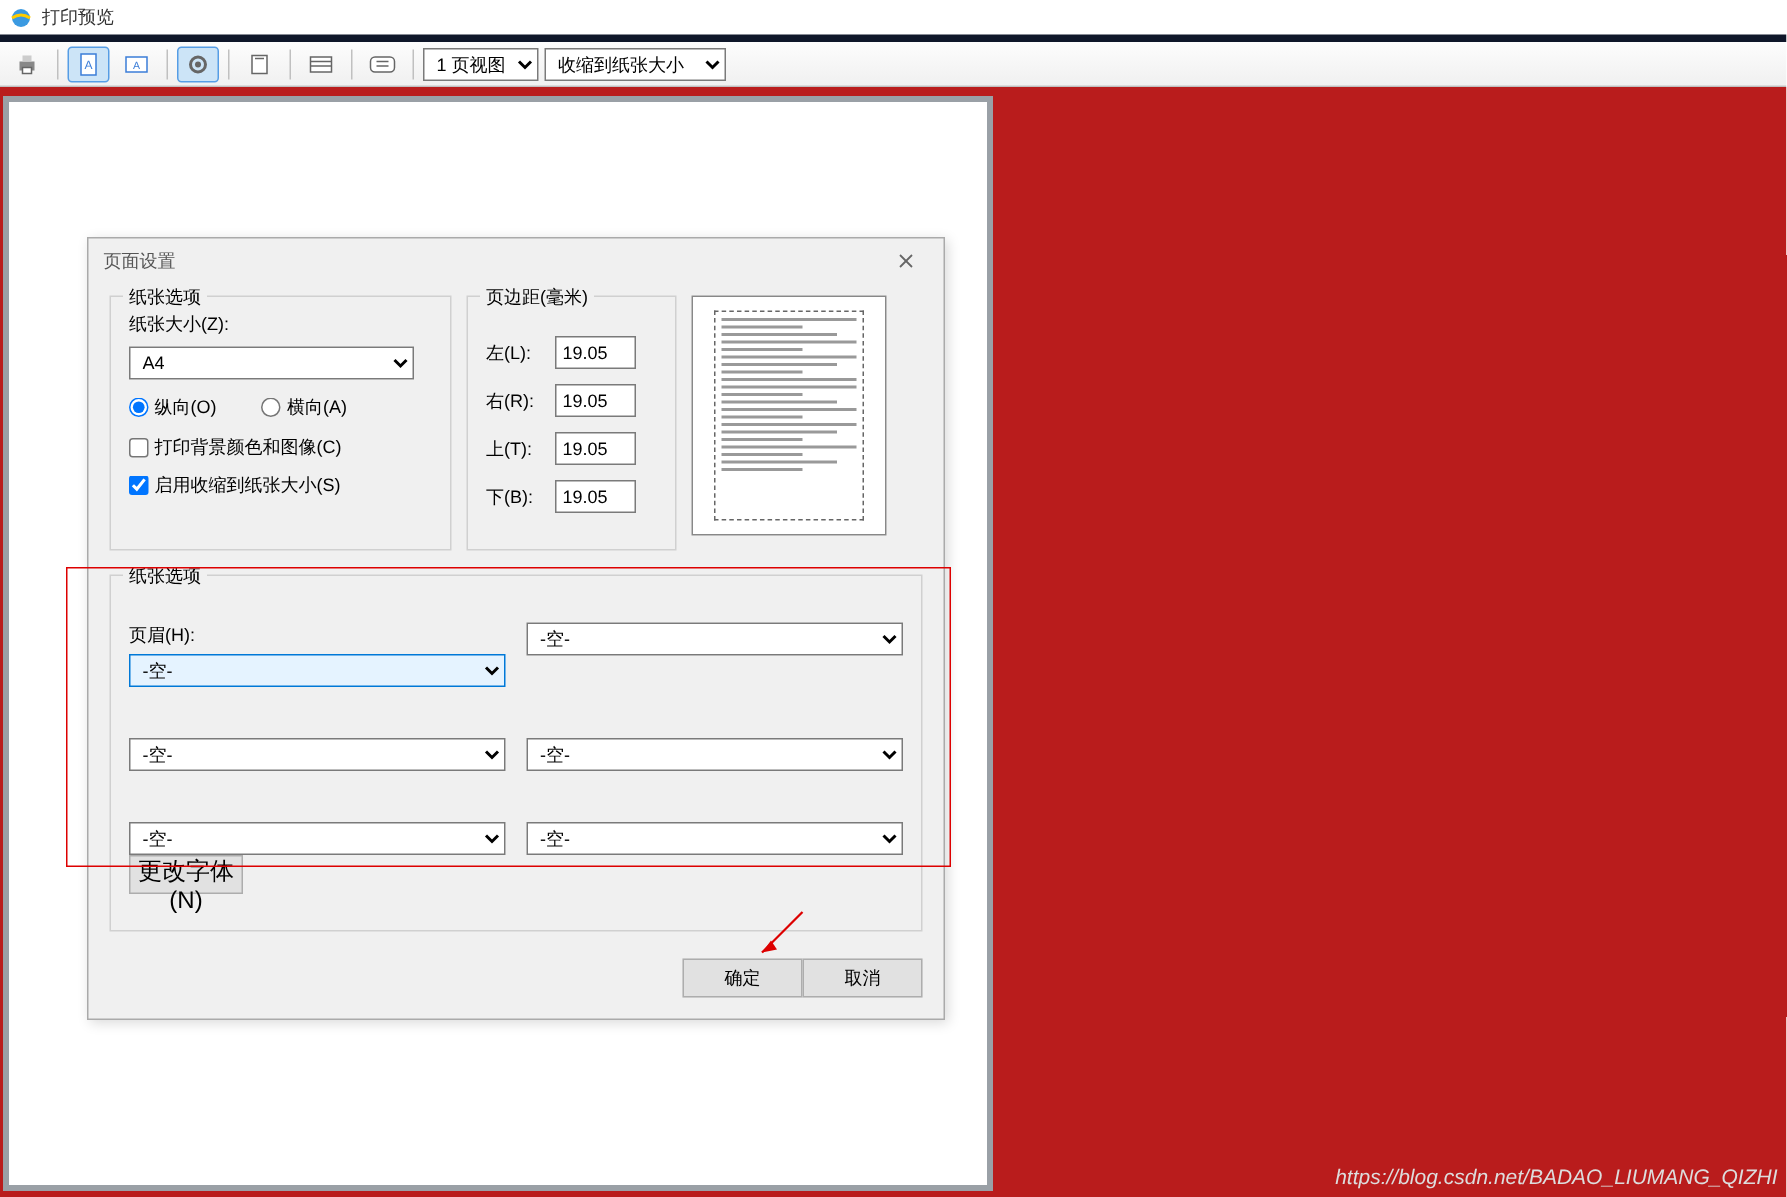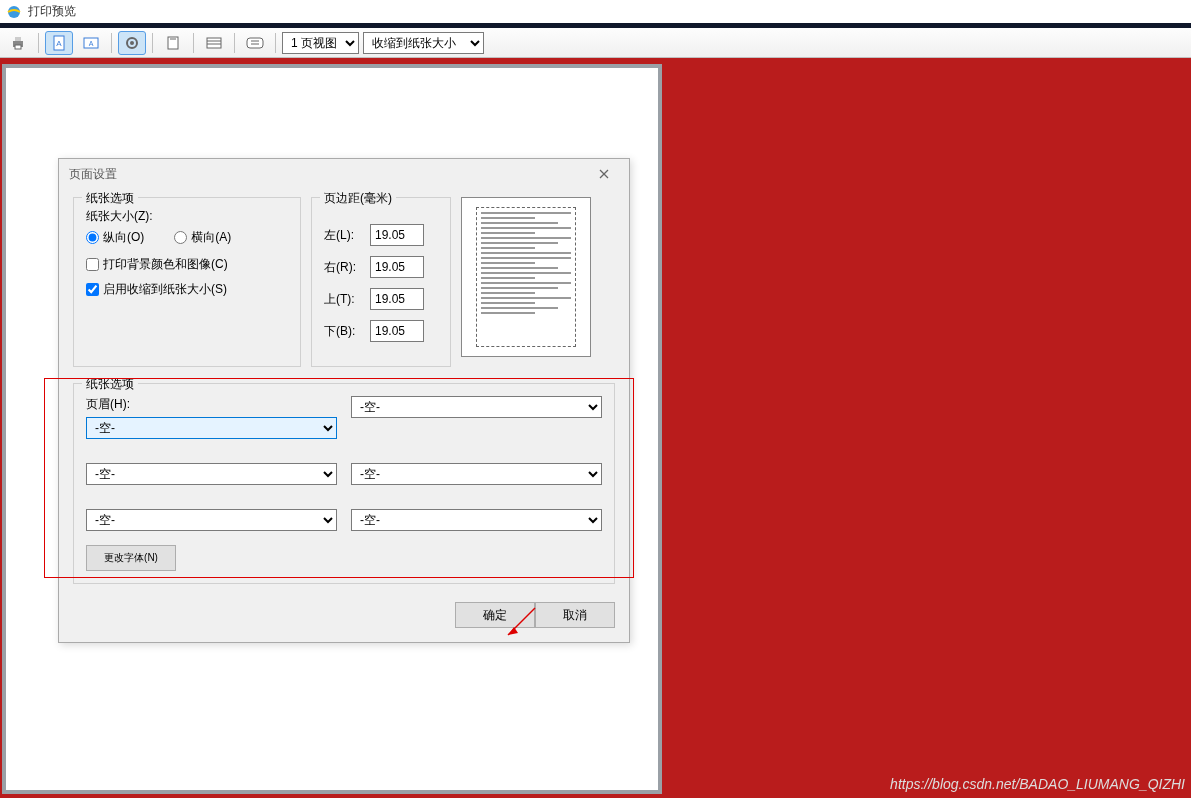--- a/index.html
+++ b/index.html
@@ -45,27 +45,27 @@
 .radio-row label, .check-row label { display: flex; align-items: center; gap: 4px; cursor: pointer; }
 .check-row { margin-bottom: 8px; }
 
 .margin-grid { display: grid; grid-template-columns: 40px 60px; gap: 10px 6px; align-items: center; margin-top: 16px; }
 .margin-grid input { width: 54px; height: 22px; border: 1px solid #7a7a7a; padding: 0 4px; font-size: 12px; text-align: left; }
 .margin-grid .ml { font-size: 12px; }
 
 .header-footer-box { margin-top: 16px; position: relative; }
 .red-highlight { position: absolute; left: -30px; top: -6px; width: 590px; height: 200px; border: 1px solid #d00; pointer-events: none; }
 
-.hf-grid { display: grid; grid-template-columns: 1fr 1fr; gap: 4px 14px; margin-top: 2px; }
+.hf-grid { display: grid; grid-template-columns: 1fr 1fr; gap: 14px 14px; margin-top: 21px; }
 .hf-col-label { margin-bottom: 4px; }
 .hf-select { width: 100%; height: 22px; border: 1px solid #7a7a7a; background: #fff; font-size: 12px; padding: 0 4px; }
 .hf-select.active { background: #e5f3ff; border-color: #0078d7; }
 .hf-row { grid-column: span 2; display: grid; grid-template-columns: 1fr 1fr; gap: 14px; margin-top: 20px; }
 
-.font-btn { margin-top: 14px; height: 26px; width: 90px; border: 1px solid #adadad; background: #e1e1e1; font-size: 10px; cursor: pointer; }
+.font-btn { height: 26px; width: 76px; border: 1px solid #adadad; background: #e1e1e1; font-size: 16px; cursor: pointer; }
 
 .dlg-buttons { display: flex; justify-content: flex-end; margin-top: 18px; position: relative; }
 .dlg-buttons button { width: 80px; height: 26px; border: 1px solid #adadad; background: #e1e1e1; font-size: 12px; cursor: pointer; }
 
 .arrow { position: absolute; left: 500px; top: 545px; pointer-events: none; }
 
 .watermark { position: absolute; right: 6px; bottom: 6px; font-size: 14px; color: #ddd; font-style: italic; pointer-events: none; }
 
 input[type="radio"], input[type="checkbox"] { margin: 0; }
 </style>
@@ -154,20 +154,23 @@
             <line x1="9" y1="1" x2="1" y2="9" stroke="#666" stroke-width="1.2"></line>
           </svg>
       </span>
     </div>
     <div class="dlg-body">
       <div class="top-row">
 
         <div class="fieldset paper-box">
           <span class="legend">纸张选项</span>
           <label class="field-label">纸张大小(Z):</label>
+          <select>
+            <option>A4</option>
+          </select>
           <div class="radio-row">
             <label>
                 <input type="radio" name="orient" checked="" style=""> 
                 <span>纵向(O)</span>
               </label>
             <label>
                 <input type="radio" name="orient" style=""> 
                 <span>横向(A)</span>
               </label>
           </div>

